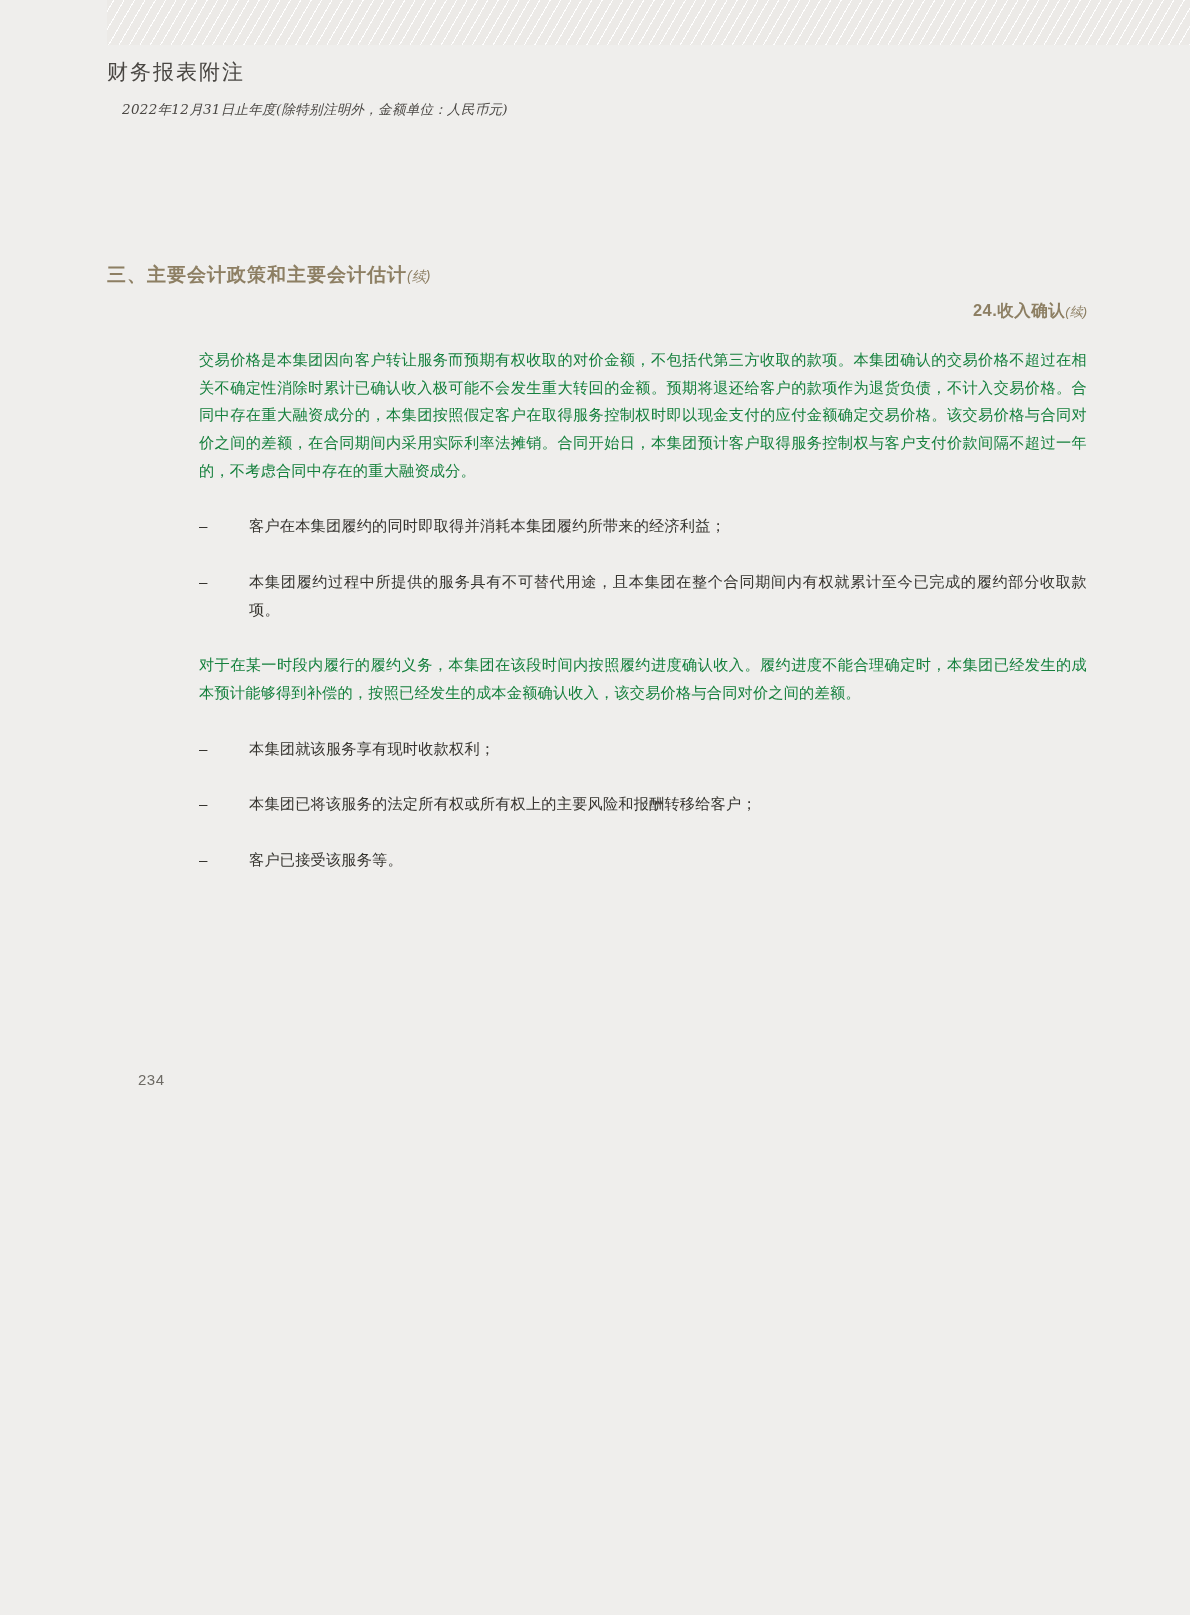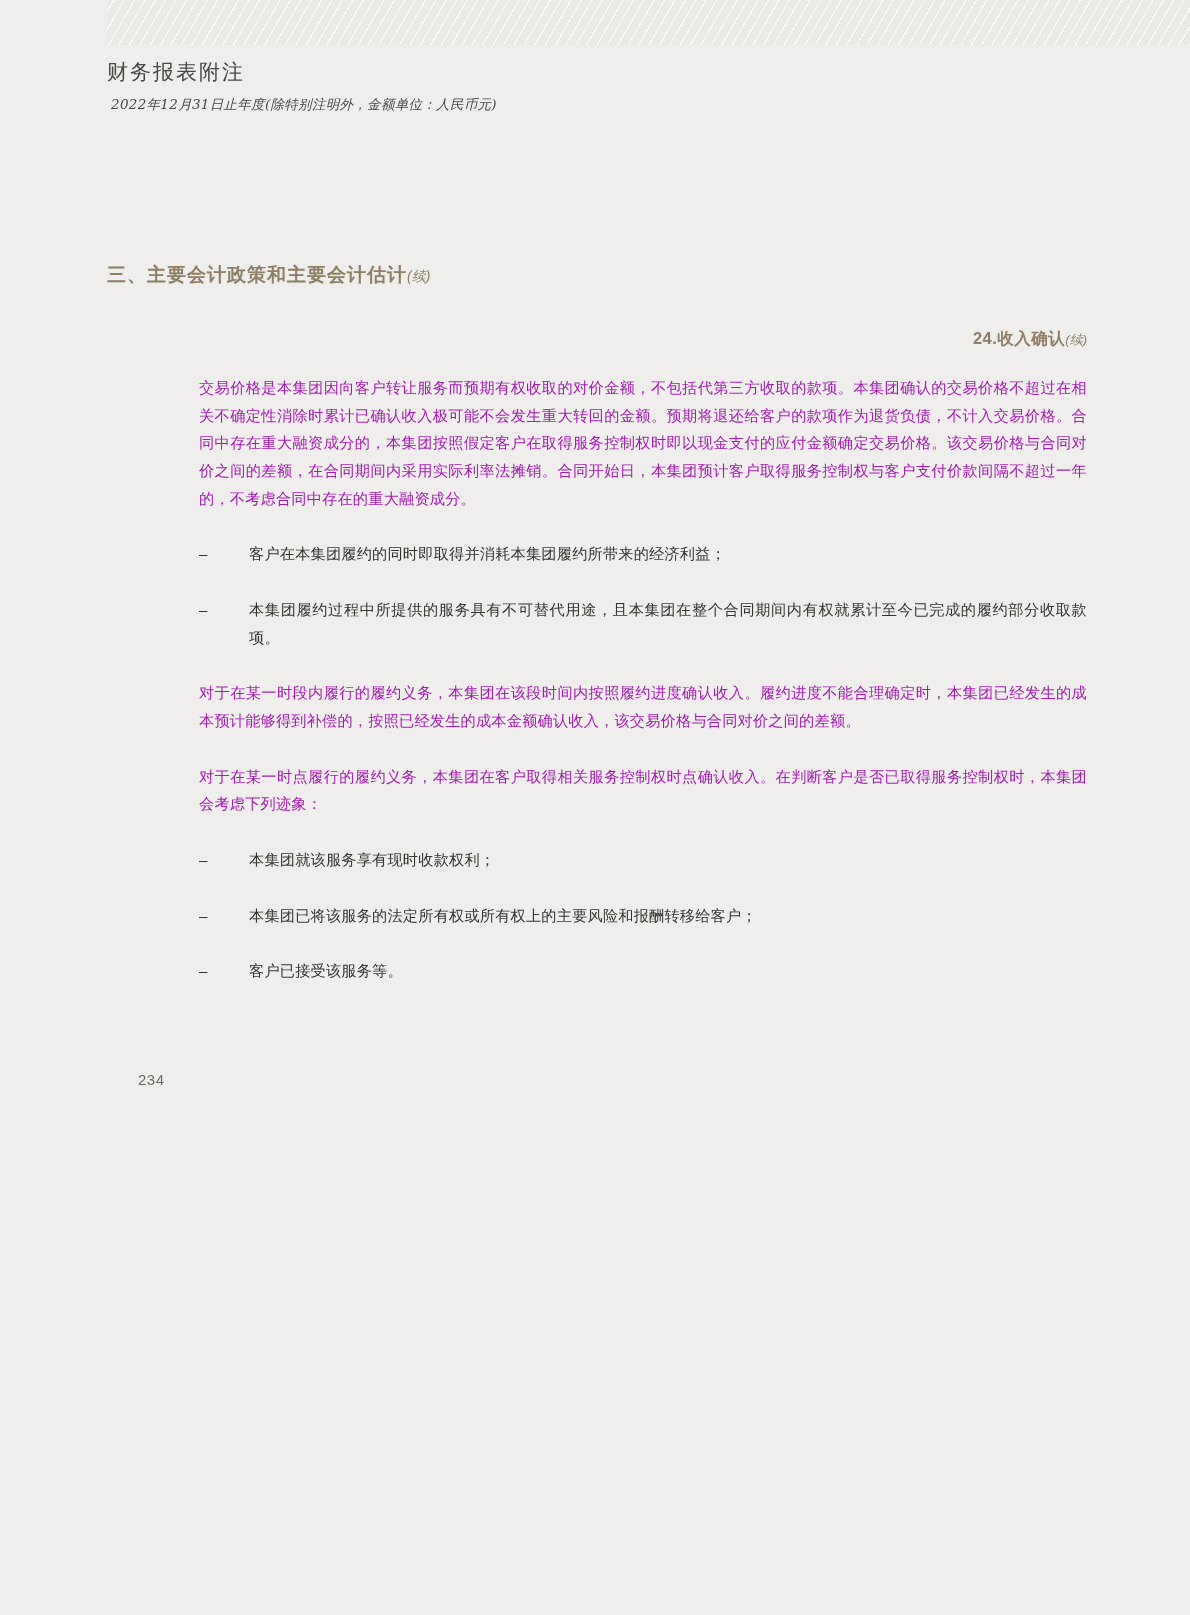--- a/index.html
+++ b/index.html
@@ -52,38 +52,38 @@
     letter-spacing: 2px;
     color: #4a4743;
     margin: 0 0 10px 0;
     font-weight: normal;
   }
   .header-sub {
     font-family: "DejaVu Serif", "Liberation Serif", serif;
     font-style: italic;
     font-size: 13.5px;
     color: #4a4743;
-    margin: 4px;
+    margin: 15px;
     letter-spacing: 0.3px;
   }
 
   
   .content {
     position: absolute;
     top: 262px;
     left: 107px;
     width: 980px;
   }
 
   .section-heading {
     font-size: 19px;
     font-weight: bold;
     color: #8d7f63;
     letter-spacing: 1px;
-    margin: 0 0 40px 0;
+    margin: 0 0 12px 0;
   }
   .section-heading .cont {
     font-size: 14px;
     font-weight: normal;
     font-style: italic;
     letter-spacing: 0;
   }
 
   .sub-heading {
     margin: 0 0 24px 0;
@@ -109,21 +109,21 @@
   .body-block {
     padding-left: 92px;
   }
 
   p.para {
     margin: 12px 0 28px 0;
     font-size: 15.2px;
     line-height: 1.82;
     text-align: justify;
     text-justify: inter-ideograph;
-    color: #a21caf;
+    color: #15803d;
     letter-spacing: 0.2px;
   }
 
   ul.bullets {
     list-style: none;
     margin: 0 0 28px 0;
     padding: 0;
   }
   ul.bullets li {
     position: relative;
@@ -193,21 +193,20 @@
           <span>客户在本集团履约的同时即取得并消耗本集团履约所带来的经济利益；</span>
         </li>
         <li>
           <span class="dash">–</span>
           <span>本集团履约过程中所提供的服务具有不可替代用途，且本集团在整个合同期间内有权就累计至今已完成的履约部分收取款项。</span>
         </li>
       </ul>
 
       <p class="para">对于在某一时段内履行的履约义务，本集团在该段时间内按照履约进度确认收入。履约进度不能合理确定时，本集团已经发生的成本预计能够得到补偿的，按照已经发生的成本金额确认收入，该交易价格与合同对价之间的差额。</p>
 
-      <p class="para">对于在某一时点履行的履约义务，本集团在客户取得相关服务控制权时点确认收入。在判断客户是否已取得服务控制权时，本集团会考虑下列迹象：</p>
 
       <ul class="bullets gap-after">
         <li>
           <span class="dash">–</span>
           <span>本集团就该服务享有现时收款权利；</span>
         </li>
         <li>
           <span class="dash">–</span>
           <span>本集团已将该服务的法定所有权或所有权上的主要风险和报酬转移给客户；</span>
         </li>

